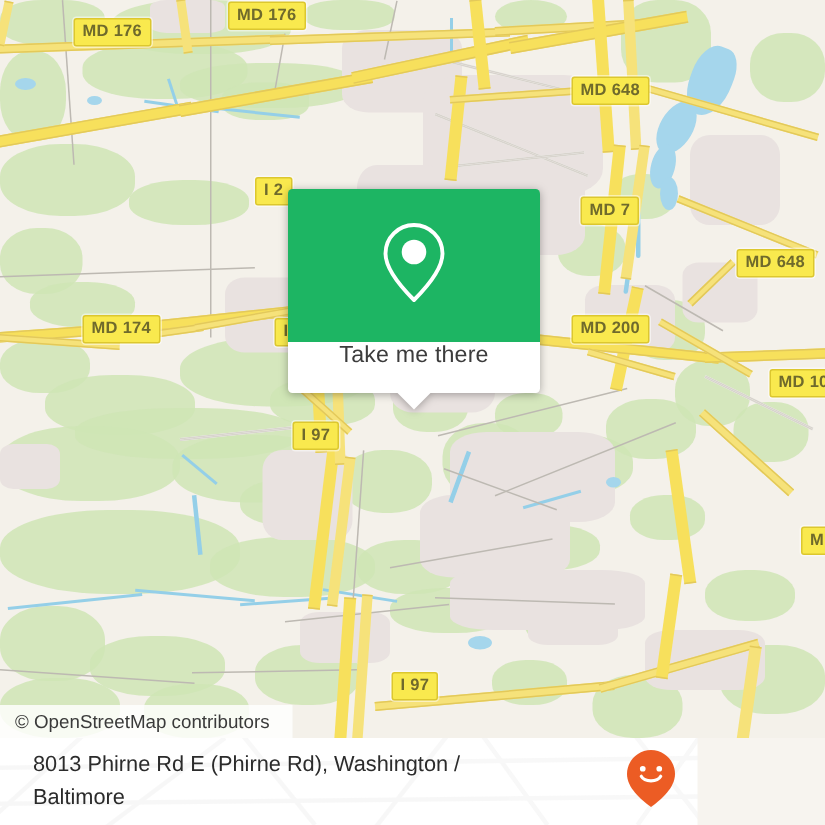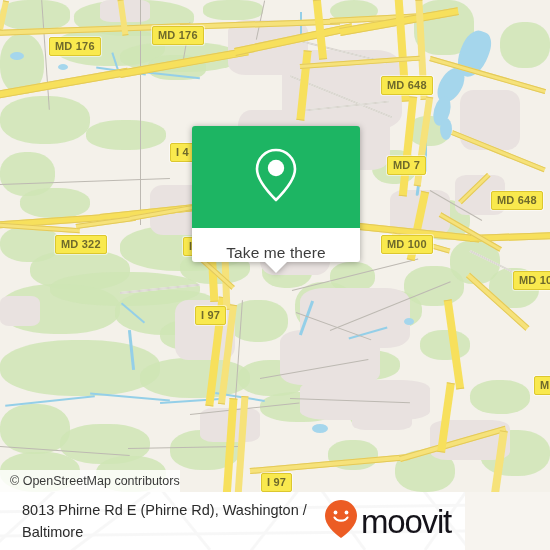--- a/index.html
+++ b/index.html
@@ -61,42 +61,41 @@
     border:1.5px solid #dcc72f;
     border-radius:2px;
     color:#6f6a2c;
     font-weight:bold;
     font-size:11px;
     line-height:15px;
     padding:1px 5px;
     white-space:nowrap;
     letter-spacing:.2px;
     box-shadow:0 0 0 1px rgba(255,255,255,.5);
-    margin-top:25px;
   }
   .city-label {
     position:absolute;
     color:#6b6b6b;
     font-size:14px;
     line-height:15px;
     text-align:center;
     font-weight:normal;
     text-shadow: 0 0 3px #fff, 0 0 3px #fff, 0 0 3px #fff;
     white-space:pre-line;
   }
 
   
   #attribution {
     position:absolute;
     left:0; bottom:0;
     background:rgba(255,255,255,.82);
     color:#3a3a3a;
     font-size:12.5px;
     line-height:16px;
-    padding:3px 0 3px 10px;
+    padding:3px 15px 3px 10px;
     white-space:nowrap;
   }
 
   
   #callout {
     position:absolute;
     left:192px; top:126px;
     width:168px;
     filter: drop-shadow(0 1px 3px rgba(0,0,0,.32));
   }
@@ -106,21 +105,21 @@
     border-radius:3px 3px 0 0;
     display:flex;
     align-items:center;
     justify-content:center;
   }
   #callout-bottom {
     background:#ffffff;
     height:34px;
     border-radius:0 0 3px 3px;
     display:flex;
-    align-items:flex-end;
+    align-items:flex-start;
     justify-content:center;
     position:relative;
   }
   #callout-label {
     color:#3c3c3c;
     font-size:15.5px;
     letter-spacing:.1px;
   }
   #callout-pointer {
     position:absolute;
@@ -366,27 +365,27 @@
       <div class="hw" style="left:120px;top:0;width:6px;height:36px;transform:rotate(-8deg)"></div>
       <div class="hw" style="left:0;top:0;width:6px;height:30px;transform:rotate(12deg)"></div>
     </div>
 
 
     <div class="shield" style="left:49px;top:12px">MD 176</div>
     <div class="shield" style="left:152px;top:1px">MD 176</div>
     <div class="shield" style="left:381px;top:51px">MD 648</div>
     <div class="shield" style="left:387px;top:131px">MD 7</div>
     <div class="shield" style="left:491px;top:166px">MD 648</div>
-    <div class="shield" style="left:381px;top:210px">MD 100</div>
+    <div class="shield" style="left:381px;top:210px">MD 200</div>
     <div class="shield" style="left:513px;top:246px">MD 10</div>
     <div class="shield" style="left:534px;top:351px">MD</div>
-    <div class="shield" style="left:55px;top:210px">MD 322</div>
+    <div class="shield" style="left:55px;top:210px">MD 174</div>
     <div class="shield" style="left:195px;top:281px">I 97</div>
     <div class="shield" style="left:261px;top:448px">I 97</div>
-    <div class="shield" style="left:170px;top:118px">I 4</div>
+    <div class="shield" style="left:170px;top:118px">I 2</div>
     <div class="shield" style="left:183px;top:212px">I</div>
 
     <div id="callout">
       <div id="callout-top">
         <span>
           <svg width="46" height="58" viewBox="0 0 46 58" fill="none" aria-hidden="true">
             <path d="M23 4 C12.5 4 4 12.5 4 23 C4 33 14 45 23 54 C32 45 42 33 42 23 C42 12.5 33.5 4 23 4 Z" stroke="#ffffff" stroke-width="2.6" fill="none" stroke-linejoin="round"></path>
             <circle cx="23" cy="22" r="8.2" fill="#ffffff"></circle>
           </svg>
         </span>
@@ -419,17 +418,16 @@
 
     <div id="brand">
       <span>
         <svg width="34" height="40" viewBox="0 0 34 40" aria-hidden="true">
           <path d="M17 1 C8.2 1 1 8.2 1 17 C1 26 10 34 17 39 C24 34 33 26 33 17 C33 8.2 25.8 1 17 1 Z" fill="#ec5c24"></path>
           <circle cx="11.5" cy="13.5" r="1.9" fill="#ffffff"></circle>
           <circle cx="22.5" cy="13.5" r="1.9" fill="#ffffff"></circle>
           <path d="M10.5 18.5 C12.8 22.6 21.2 22.6 23.5 18.5" stroke="#ffffff" stroke-width="2.1" fill="none" stroke-linecap="round"></path>
         </svg>
       </span>
-      <span id="brand-word">moovit</span>
     </div>
   </div>
 
 </div>
 
 </body></html>

